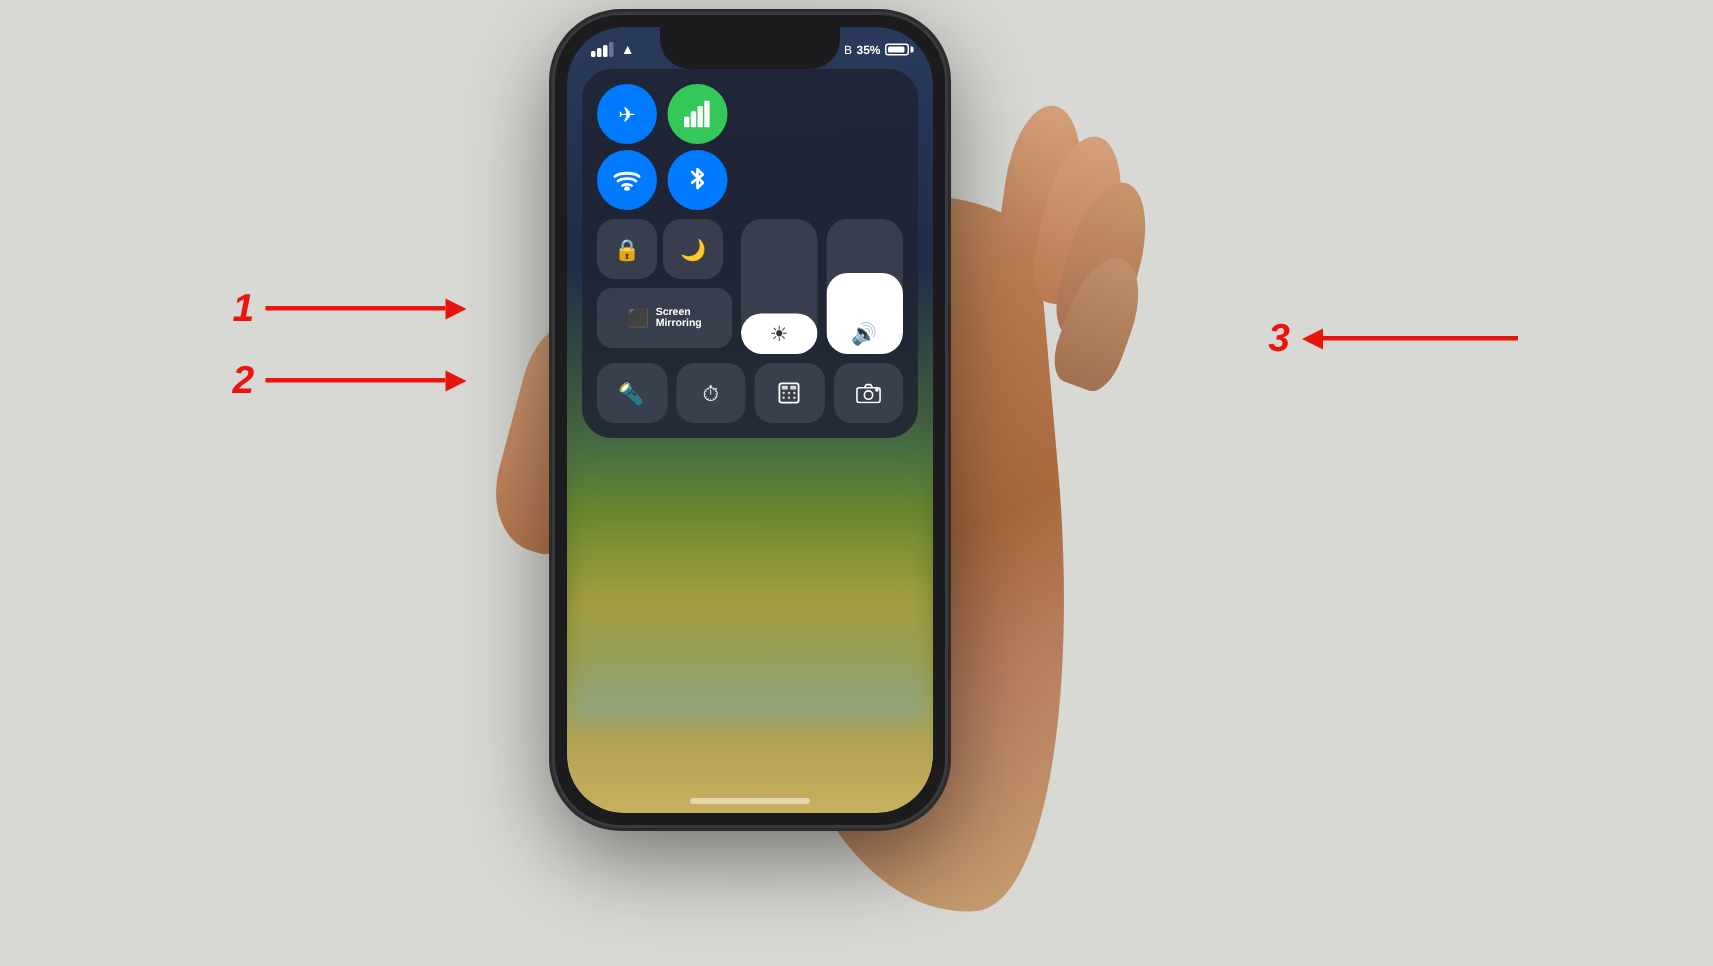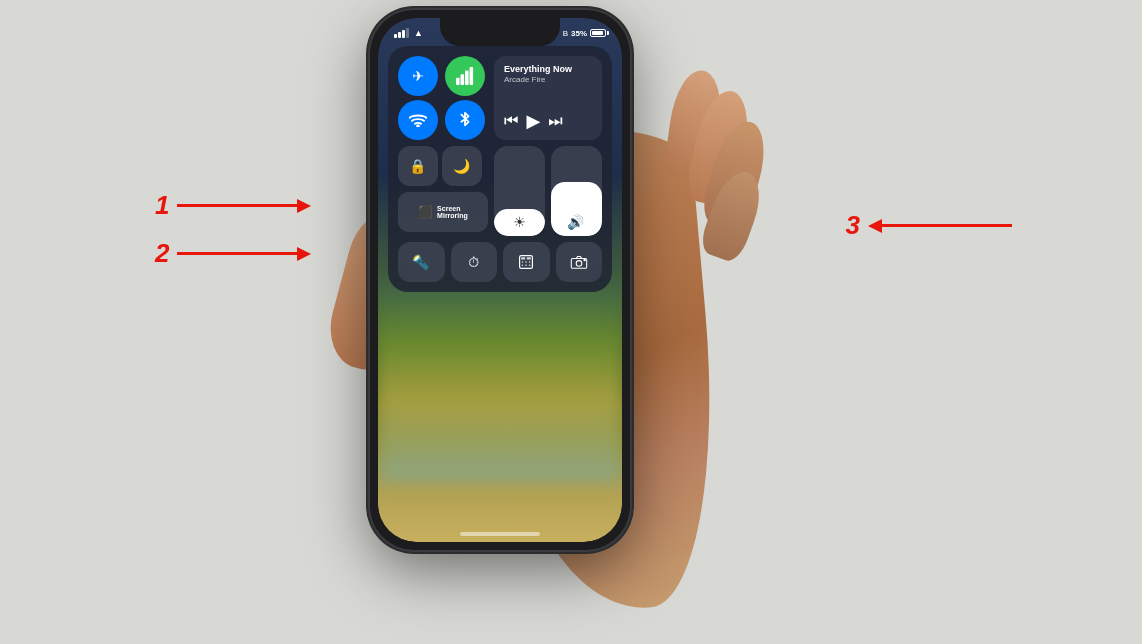--- a/index.html
+++ b/index.html
@@ -541,31 +541,20 @@
                 </svg>
               </div>
 
               <div class="cc-btn bt-blue" style="font-size:14px; color:white; font-weight:700;">
                 <svg width="12" height="18" viewBox="0 0 12 20" fill="none" stroke="white" stroke-width="2" stroke-linecap="round" stroke-linejoin="round">
                   <polyline points="2,4 10,12 6,16 6,2 10,6 2,12"></polyline>
                 </svg>
               </div>
             </div>
 
-            <div class="now-playing">
-              <div>
-                <div class="np-title">Everything Now</div>
-                <div class="np-artist">Arcade Fire</div>
-              </div>
-              <div class="np-controls">
-                <span class="np-btn" style="font-size:16px;">⏮</span>
-                <span class="np-btn" style="font-size:18px;">▶</span>
-                <span class="np-btn" style="font-size:16px;">⏭</span>
-              </div>
-            </div>
           </div>
 
           <div class="cc-row2">
             <div class="cc-left-col">
               <div class="cc-lock-dnd">
                 <div class="cc-square" style="font-size:14px;">🔒</div>
                 <div class="cc-square" style="font-size:14px;">🌙</div>
               </div>
               <div class="screen-mirror">
                 <span class="screen-mirror-icon">⬛</span>

